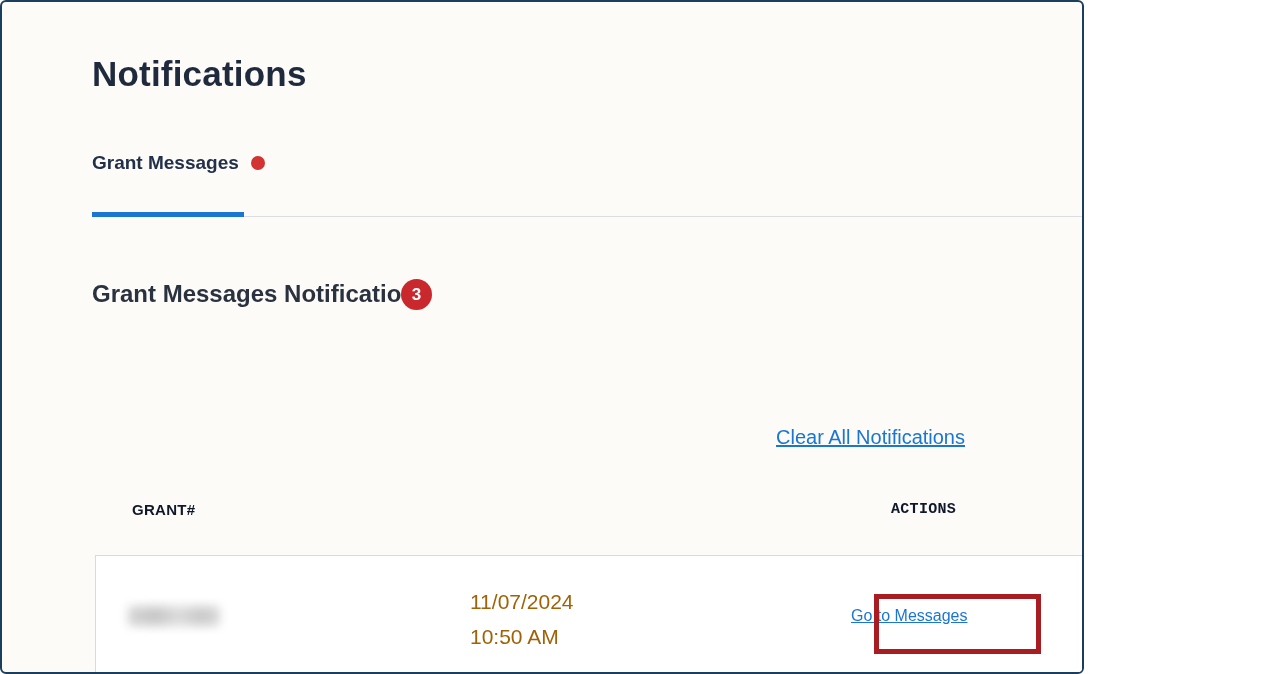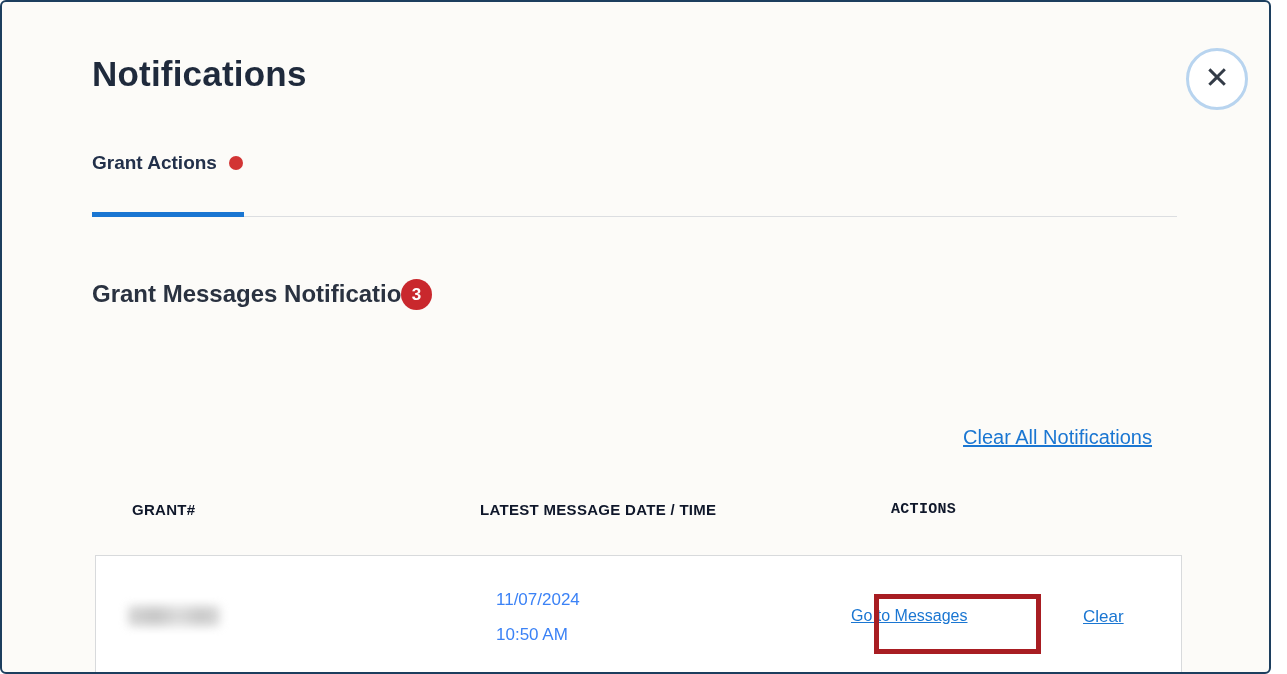--- a/index.html
+++ b/index.html
@@ -1,21 +1,21 @@
 <!DOCTYPE html>
 <html><head>
 <meta charset="utf-8">
 <style>
   * { margin: 0; padding: 0; box-sizing: border-box; }
   html, body { width: 1287px; height: 674px; background: #ffffff; }
   body { font-family: "Liberation Sans", "DejaVu Sans", sans-serif; }
 
   .frame {
     position: relative;
-    width: 1271px;
+    width: 1084px;
     height: 674px;
     border: 2px solid #1c3e5e;
     border-radius: 6px;
     background: #fcfbf8;
     overflow: hidden;
   }
 
   .page-title {
     position: absolute;
     left: 90px; top: 52px;
@@ -138,23 +138,23 @@
     left: 126px; top: 604px;
     width: 92px; height: 20px;
     background: linear-gradient(90deg, #b5b5b5 0%, #9a9a9a 30%, #c0c0c0 55%, #9f9f9f 80%, #bdbdbd 100%);
     border-radius: 4px;
     filter: blur(5px);
     opacity: 0.55;
   }
 
   .cell-date, .cell-time {
     position: absolute;
-    left: 494px;
-    font-size: 17px;
-    color: #3b82f6;
+    left: 468px;
+    font-size: 21px;
+    color: #a16207;
   }
   .cell-date { top: 588px; }
   .cell-time { top: 623px; }
 
   .annotation-rect {
     position: absolute;
     left: 872px; top: 592px;
     width: 167px; height: 60px;
     border: 5px solid #a81d22;
     pointer-events: none;
@@ -176,34 +176,33 @@
 
 <div class="frame">
 
   <h1 class="page-title">Notifications</h1>
 
   <div class="close-btn">
     <span class="x-glyph">✕</span>
   </div>
 
   <div class="tab tab-grant">
-    <span>Grant Actions</span>
+    <span>Grant Messages</span>
     <span class="unread-dot"></span>
   </div>
   <div class="tab-baseline"></div>
   <div class="tab-active-bar"></div>
 
   <h2 class="section-heading">Grant Messages Notifications</h2>
   <span class="count-badge">3</span>
 
 
   <a class="link clear-all-link">Clear All Notifications</a>
 
   <div class="col-header col-grant">GRANT#</div>
-  <div class="col-header col-date">LATEST MESSAGE DATE / TIME</div>
   <div class="col-header col-actions">ACTIONS</div>
 
   <div class="row-card"></div>
 
   <div class="grant-redacted"></div>
 
   <div class="cell-date">11/07/2024</div>
   <div class="cell-time">10:50 AM</div>
 
   <a class="link go-to-messages-link">Go to Messages</a>

